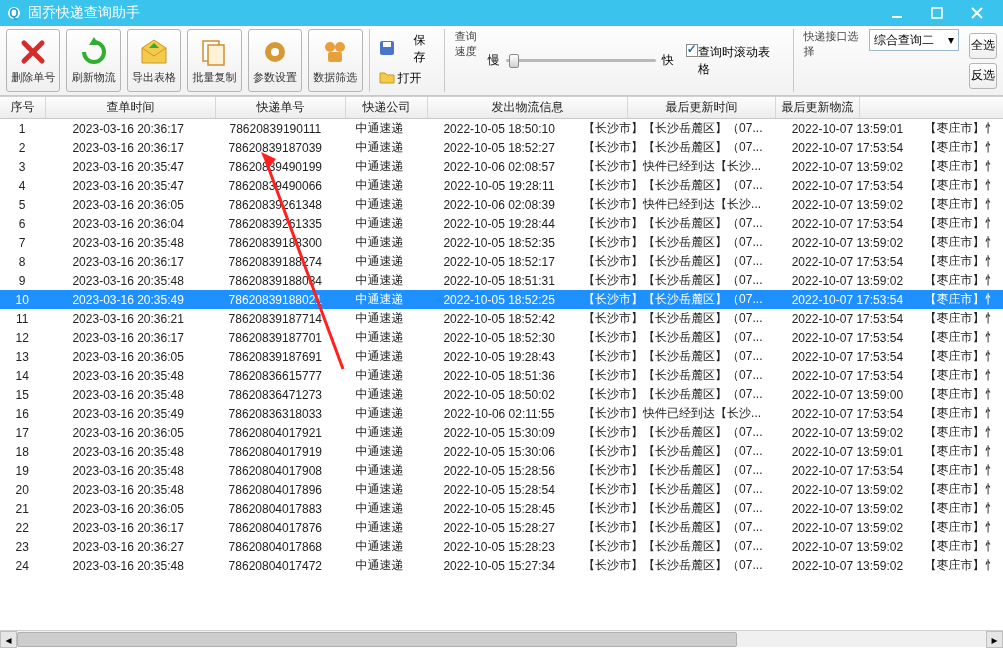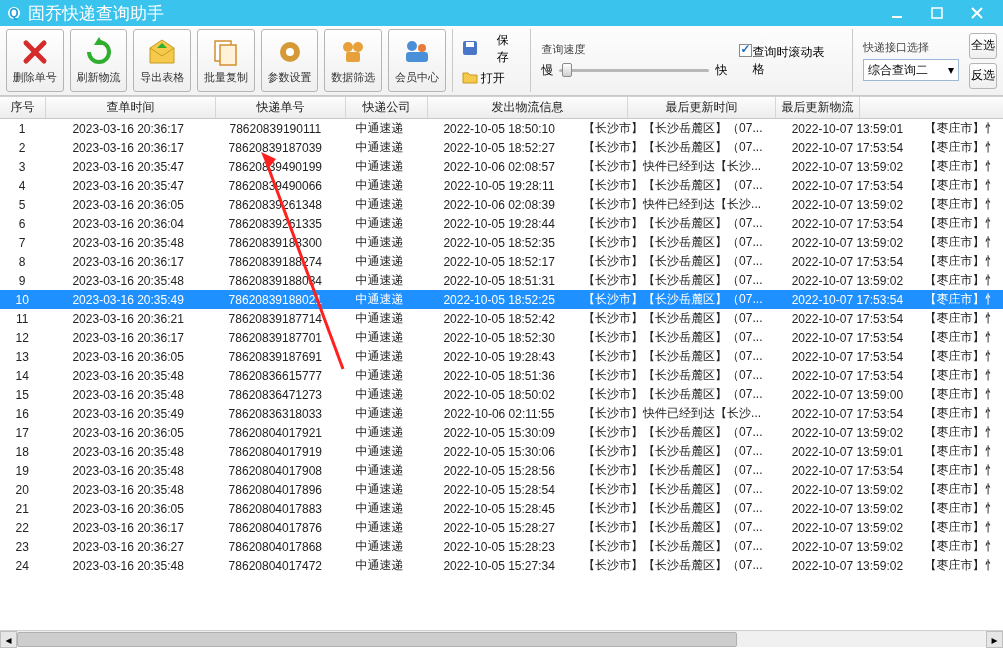--- a/index.html
+++ b/index.html
@@ -1,32 +1,32 @@
 <!DOCTYPE html>
 <html><head>
 <meta charset="utf-8">
 <style>
 * { box-sizing: border-box; margin: 0; padding: 0; font-family: "Microsoft YaHei", Arial, sans-serif; font-size: 12px; }
 html, body { width: 1003px; height: 649px; overflow: hidden; background: #fff; }
 
 
 .titlebar { height: 26px; background: #39c3ed; display: flex; align-items: center; padding: 0 6px; color: #fff; }
 .titlebar .icon { width: 16px; height: 16px; margin-right: 6px; display: inline-flex; align-items: center; justify-content: center; }
-.titlebar .title { flex: 1; font-size: 17px; }
+.titlebar .title { flex: 1; font-size: 14px; }
 .titlebar .win-btns { display: flex; gap: 0; }
 .titlebar .win-btn { width: 40px; height: 22px; display: flex; align-items: center; justify-content: center; color: #fff; font-weight: bold; }
 .titlebar .win-btn svg { width: 14px; height: 14px; }
 
 
 .toolbar { height: 70px; background: linear-gradient(#fdfdfd,#f2f2f2); border-bottom: 1px solid #c9c9c9; display: flex; align-items: stretch; padding: 3px 6px; gap: 6px; }
 .tool-btn { width: 58px; border: 1px solid #b5b5b5; border-radius: 3px; background: linear-gradient(#ffffff,#efefef); display: flex; flex-direction: column; align-items: center; justify-content: center; gap: 3px; cursor: pointer; }
 .tool-btn .ic { width: 30px; height: 30px; display: flex; align-items: center; justify-content: center; }
 .tool-btn .lbl { font-size: 11px; color: #333; white-space: nowrap; }
 
-.tool-group { display: flex; flex-direction: column; justify-content: center; gap: 4px; border-left: 1px solid #c9c9c9; padding-left: 10px; margin-left: 4px; }
+.tool-group { display: flex; flex-direction: row; gap: 4px; border-left: 1px solid #c9c9c9; padding-left: 10px; margin-left: 4px; }
 .tool-group .g-title { font-size: 11px; color: #444; }
 .slider-row { display: flex; align-items: center; gap: 6px; }
 .slider-track { width: 150px; height: 18px; position: relative; display: flex; align-items: center; }
 .slider-track .line { height: 3px; background: #b8b8b8; width: 100%; border-radius: 2px; }
 .slider-track .thumb { position: absolute; left: 3px; top: 2px; width: 10px; height: 14px; background: linear-gradient(#fff,#d0d0d0); border: 1px solid #8a8a8a; border-radius: 2px; }
 .check-row { display: flex; align-items: flex-start; }
 .check-box { width: 13px; height: 13px; border: 1px solid #8a8a8a; background: #fff; position: relative; }
 .check-box.checked::after { content: "✓"; position: absolute; top: -3px; left: 0px; color: #1e6fbf; font-size: 12px; font-weight: bold; }
 .combo { height: 22px; border: 1px solid #9db8d6; background: #fff; display: flex; align-items: center; padding: 0 4px; width: 96px; }
 .combo .arrow { margin-left: auto; }
@@ -146,30 +146,20 @@
   <div class="tool-btn">
     <span class="ic">
         <svg viewBox="0 0 30 30">
           <circle cx="10" cy="10" r="5" fill="#e8a13a"></circle>
           <circle cx="20" cy="10" r="5" fill="#e8a13a"></circle>
           <rect x="8" y="15" width="14" height="10" fill="#e8a13a" rx="2"></rect>
         </svg>
       </span>
     <span class="lbl">数据筛选</span>
   </div>
-  <div class="tool-btn">
-    <span class="ic">
-        <svg viewBox="0 0 30 30">
-          <circle cx="10" cy="9" r="5" fill="#4a90d9"></circle>
-          <circle cx="20" cy="11" r="4" fill="#e87b3a"></circle>
-          <rect x="4" y="15" width="22" height="10" fill="#4a90d9" rx="3"></rect>
-        </svg>
-      </span>
-    <span class="lbl">会员中心</span>
-  </div>
 
   <div style="display:flex;flex-direction:column;gap:2px;justify-content:center;border-left:1px solid #c9c9c9;padding-left:8px;">
     <div style="display:flex;align-items:center;gap:18px;cursor:pointer">
       <span><svg width="18" height="18" viewBox="0 0 18 18">
             <rect x="2" y="2" width="14" height="14" fill="#4a76c9" rx="2"></rect>
             <rect x="5" y="3" width="8" height="5" fill="#fff"></rect>
           </svg></span>
       <span class="lbl">保存</span>
     </div>
     <div style="display:flex;align-items:center;gap:2px;cursor:pointer">

